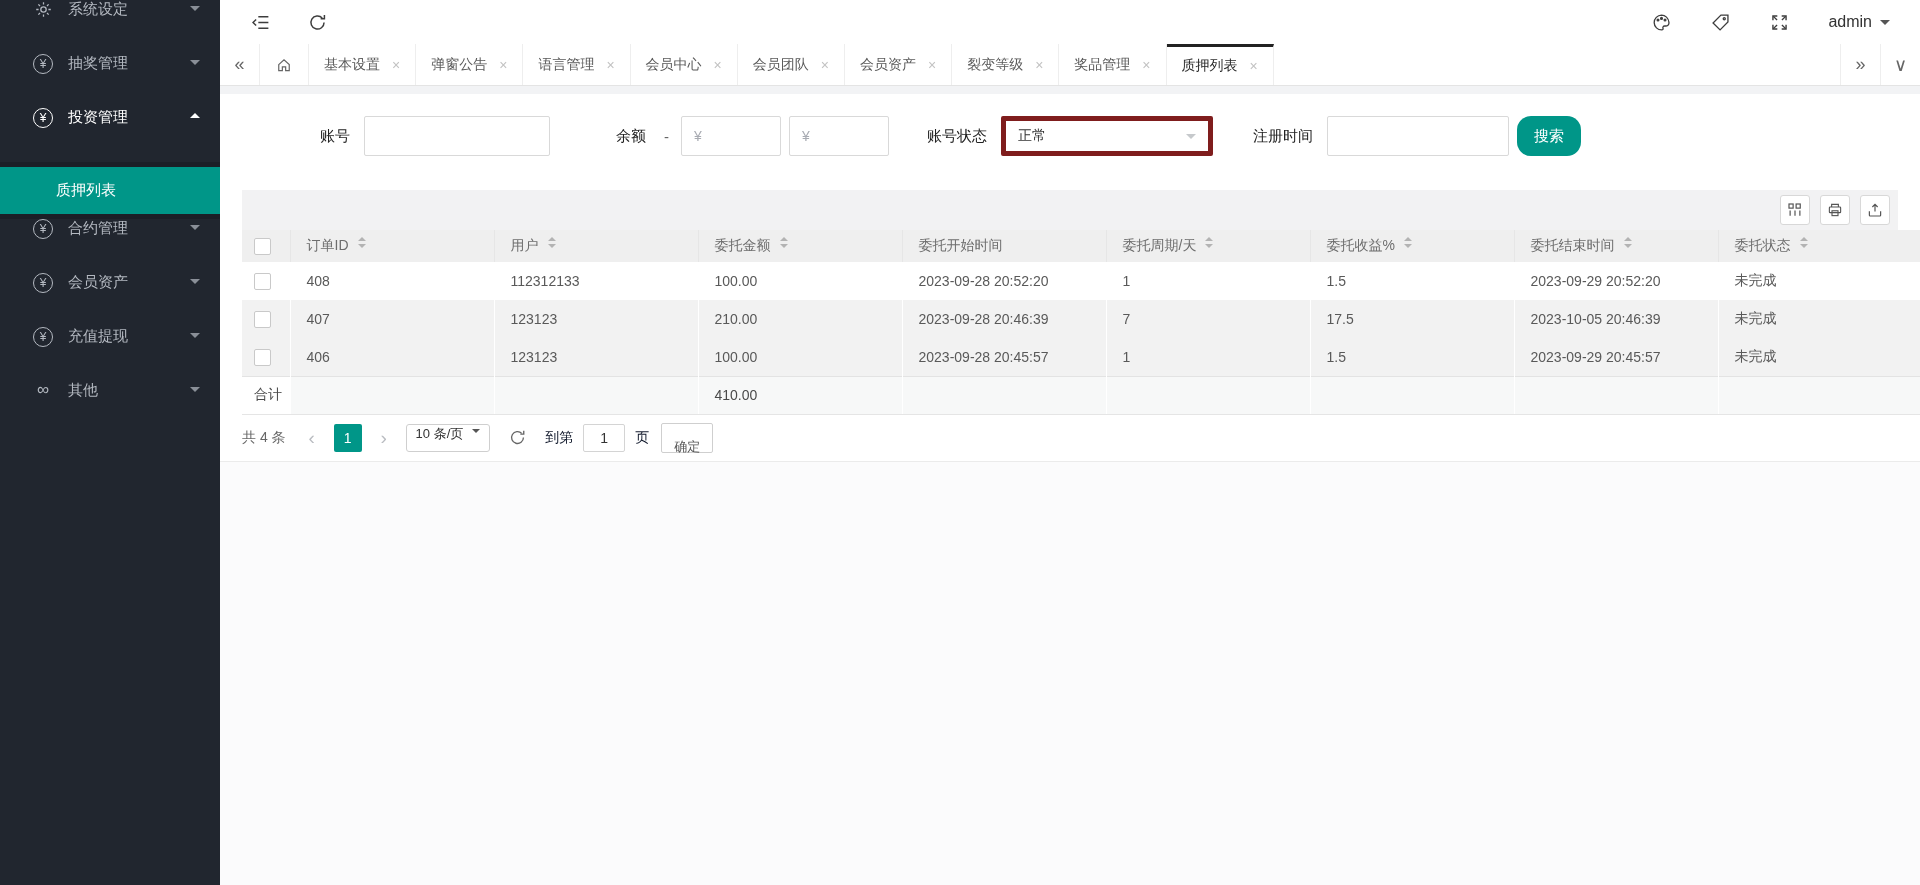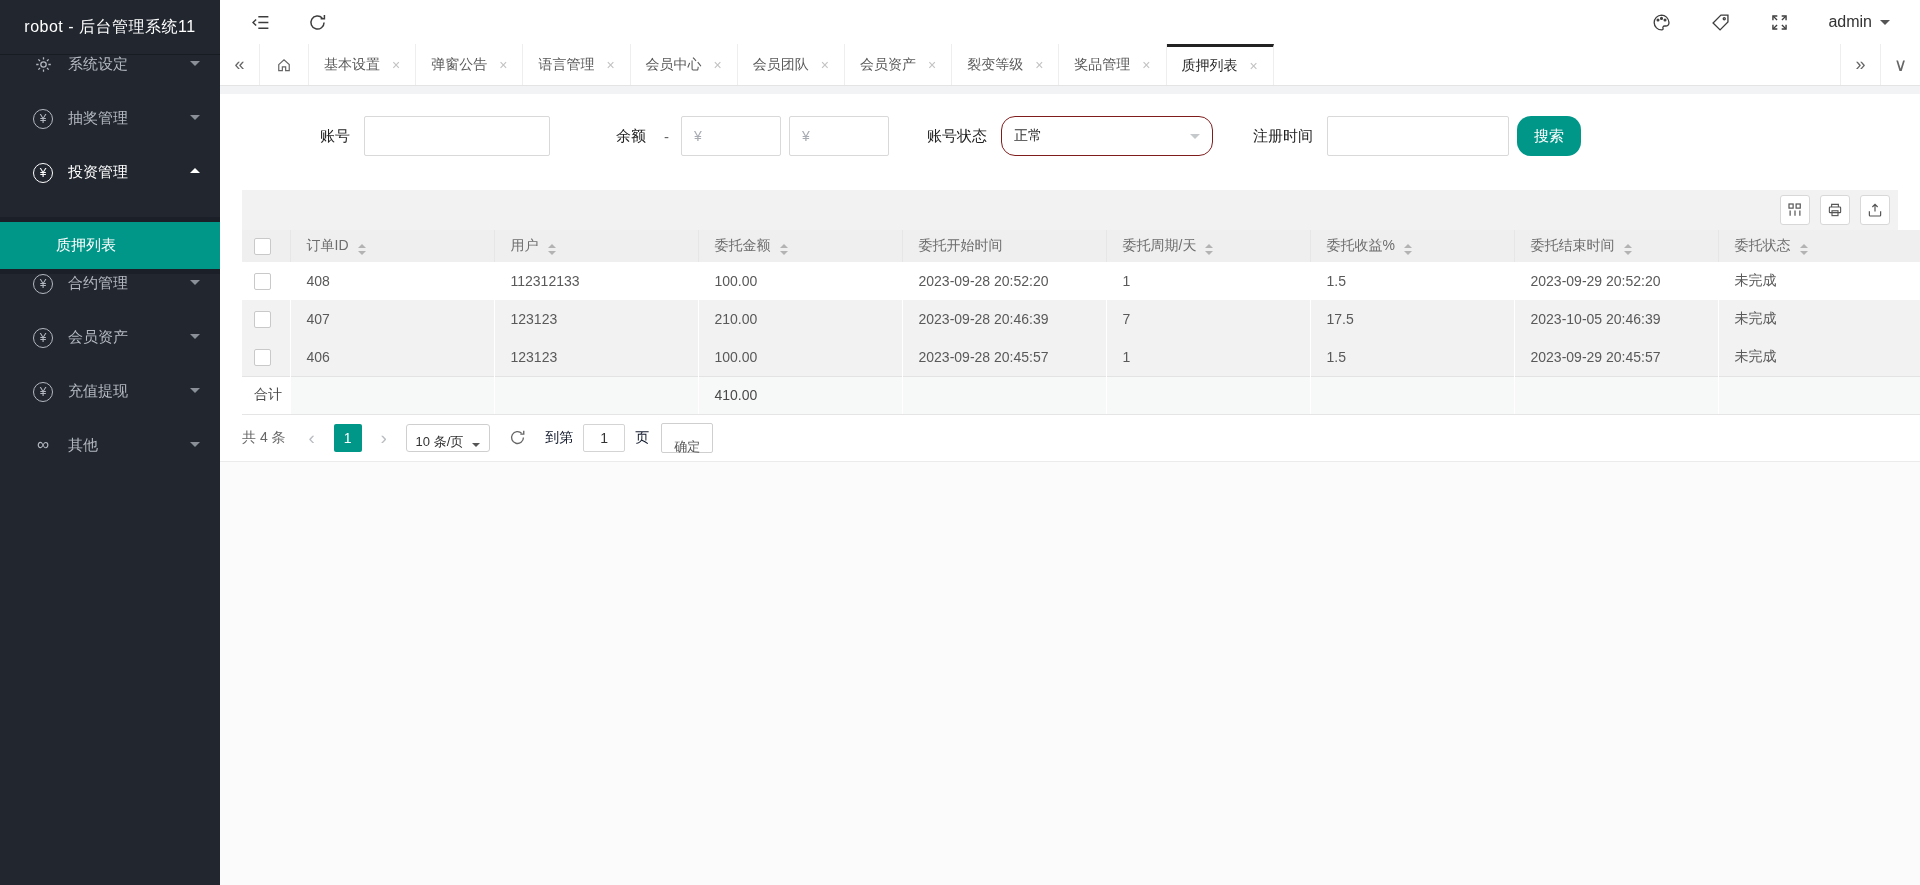--- a/index.html
+++ b/index.html
@@ -49,66 +49,65 @@
   
   .filters{display:flex;align-items:center;padding:22px 24px 34px 100px;font-size:15px;color:#222}
   .fg{display:flex;align-items:center}
   .fl{margin-right:14px;white-space:nowrap}
   .inp{height:40px;border:1px solid #d9d9d9;border-radius:2px;padding:0 12px;font-size:14px;color:#333;background:#fff;outline:none}
   .inp::placeholder{color:#a8abb2}
   .w-acc{width:186px}.w-amt{width:100px}.w-reg{width:182px}
   .dash{margin:0 12px 0 4px;color:#666}
   .amt2{margin-left:8px}
   .g2{margin-left:66px}.g3{margin-left:38px}.g4{margin-left:40px}
-  .sel{width:212px;height:40px;border:1px solid #7f1d1d;border-radius:14px;display:flex;align-items:center;justify-content:space-between;padding:0 12px;font-size:14px;color:#333;cursor:pointer;background:#fff}
+  .sel{width:212px;height:40px;border:5px solid #7f1d1d;border-radius:2px;display:flex;align-items:center;justify-content:space-between;padding:0 12px;font-size:14px;color:#333;cursor:pointer;background:#fff}
   .sel .sc{width:0;height:0;border:5px solid transparent;border-top-color:#c6c9cc;margin-top:5px}
   .btn-search{height:40px;width:64px;background:#009688;color:#fff;border:none;border-radius:14px;font-size:15px;margin-left:8px;cursor:pointer}
 
   
   .toolband{margin:0 22px;height:40px;background:#f2f2f3;display:flex;align-items:center;justify-content:flex-end;gap:10px;padding:0 8px}
   .tool-btn{width:30px;height:30px;background:#fff;border:1px solid #d8d8d8;border-radius:3px;display:flex;align-items:center;justify-content:center;color:#555;cursor:pointer;padding:5px}
 
   
   table.grid{margin:0 22px;width:1876px;border-collapse:collapse;table-layout:fixed;font-size:14px}
   .grid th{height:32px;background:#efefef;color:#6d6d6d;font-weight:400;text-align:left;padding:0 0 0 16px;border-right:1px solid #e6e6e6}
   .grid th:last-child{border-right:none}
-  .hwrap{display:flex;align-items:flex-end;gap:9px}
+  .hwrap{display:flex;align-items:flex-start;gap:9px}
   .grid td{height:38px;padding:0 0 0 16px;color:#595959;border-right:1px solid #fff;overflow:hidden;white-space:nowrap}
   .grid td:last-child{border-right:none}
   tr.row-a{background:#fff}
   tr.row-b{background:#f2f2f2}
   .cbcell{padding-left:12px !important}
   .cb{width:17px;height:17px;border:1px solid #c9c9c9;border-radius:2px;background:#fff;display:inline-block;vertical-align:middle;cursor:pointer}
   tr.trow-total td{background:#f7f8f8;border-top:1px solid #e3e3e3;border-bottom:1px solid #e5e5e5;color:#4a4a4a}
   tr.trow-total td:first-child{background:#fff}
   .sort{display:inline-flex;flex-direction:column;gap:3px;cursor:pointer}
   .s-up{width:0;height:0;border:4px solid transparent;border-top-width:0;border-bottom-color:#b3b3b3}
   .s-dn{width:0;height:0;border:4px solid transparent;border-bottom-width:0;border-top-color:#b3b3b3}
 
   
   .pagebar{margin:0 22px;height:46px;display:flex;align-items:center;gap:10px;font-size:14px;color:#666}
   .pg-total{margin-right:4px}
   .pg-arrow{width:24px;text-align:center;color:#b9bcc1;font-size:19px;cursor:pointer;line-height:1}
   .pg-cur{width:28px;height:28px;background:#009688;color:#fff;display:flex;align-items:center;justify-content:center;border-radius:2px;cursor:pointer}
-  .pg-size{height:28px;border:1px solid #cfcfcf;border-radius:3px;display:flex;align-items:flex-end;gap:9px;padding:0 9px;font-size:13px;color:#333;background:#fff;cursor:pointer}
+  .pg-size{height:28px;border:1px solid #cfcfcf;border-radius:3px;display:flex;align-items:flex-start;gap:9px;padding:0 9px;font-size:13px;color:#333;background:#fff;cursor:pointer}
   .pg-size .sc{width:0;height:0;border:4px solid transparent;border-top-color:#555;margin-top:4px}
   .pg-refresh{width:19px;height:19px;color:#666;margin:0 8px;cursor:pointer}
   .pg-muted{color:#0f172a}
   .pg-goto{width:42px;height:28px;border:1px solid #d4d4d4;border-radius:2px;text-align:center;font-size:14px;color:#333;outline:none}
   .pg-ok{height:28px;padding:14px 12px;border:1px solid #cfcfcf;background:#fff;border-radius:2px;font-size:13px;color:#555;margin-left:2px;cursor:pointer}
 
   .rest{flex:1;border-top:1px solid #ebebeb;background:#fbfbfc}
 </style>
 </head>
 <body>
 
 <div class="app">
 
   <aside class="sidebar">
-    <div class="logo">robot - 后台管理系统11</div>
     <nav class="menu">
 
       <div class="mi">
         <span class="icon">
           <svg viewBox="0 0 24 24" fill="none" stroke="currentColor" stroke-width="1.6">
               <circle cx="12" cy="12" r="3.4"></circle>
               <path d="M12 2.8v3M12 18.2v3M2.8 12h3M18.2 12h3M5.5 5.5l2.1 2.1M16.4 16.4l2.1 2.1M18.5 5.5l-2.1 2.1M7.6 16.4l-2.1 2.1"></path>
             </svg>
         </span>
         <span class="lbl">系统设定</span>

